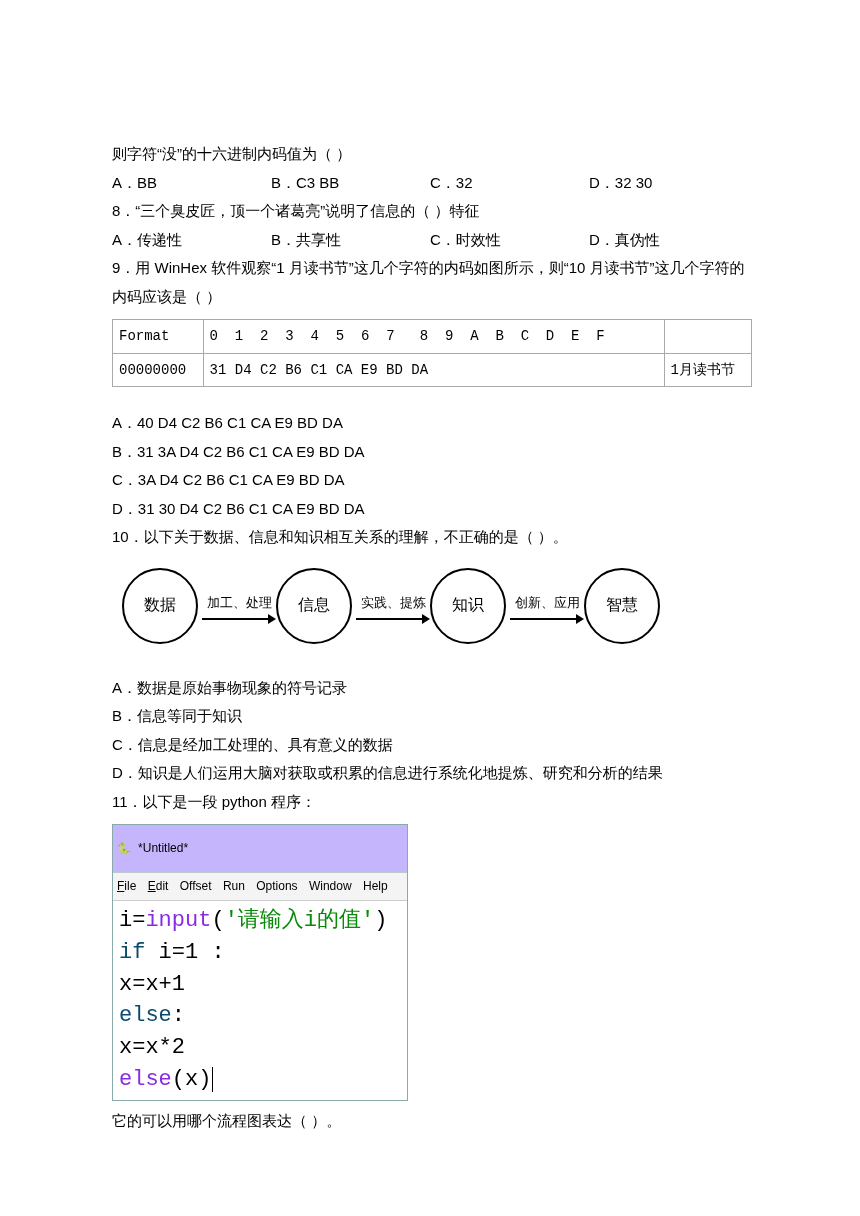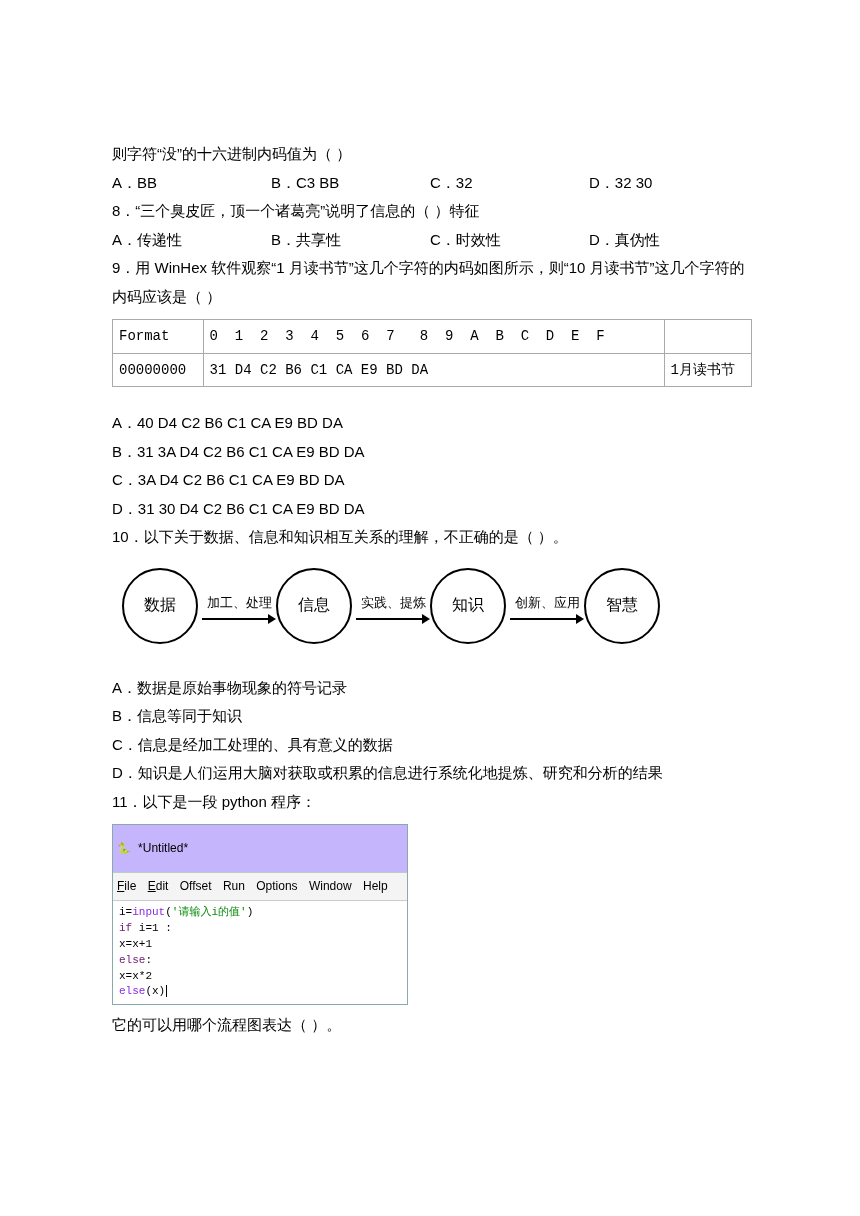--- a/index.html
+++ b/index.html
@@ -14,24 +14,24 @@
 .arrow{display:flex;flex-direction:column;align-items:flex-end;margin:0 4px}
 .arrow .lbl{font-size:13px;margin-bottom:2px}
 .arrow .line{position:relative;width:70px;height:2px;background:#000}
 .arrow .line:after{content:"";position:absolute;right:-4px;top:-4px;border-left:8px solid #000;border-top:5px solid transparent;border-bottom:5px solid transparent}
 .ide{width:294px;border:1px solid #8aa;margin:8px 0 6px 0}
 .ide .titlebar{background:#c4b5fd;font-size:12px;padding:12px 4px;border-bottom:1px solid #bcc}
 .ide .titlebar .icon{font-size:11px;margin-right:4px}
 .ide .menubar{background:#f4f4f4;font-size:12px;padding:2px 4px;border-bottom:1px solid #ccc}
 .ide .menubar span{margin-right:8px}
 .ide .menubar span u{text-decoration:underline}
-.ide .code{padding:4px 6px;font-family:Consolas,"Courier New",monospace;font-size:11px;color:#000;line-height:1.45;background:#fff}
+.ide .code{padding:4px 6px;font-family:Consolas,"Courier New",monospace;font-size:22px;color:#000;line-height:1.45;background:#fff}
 .code .fn{color:#8a2be2}
 .code .str{color:#0a8a0a}
-.code .kw{color:#701a75}
+.code .kw{color:#0c4a6e}
 .cursor{border-left:1px solid #000;margin-left:1px}
 </style>
 </head>
 <body>
 
 <div class="page">
 
   <div>则字符“没”的十六进制内码值为（    ）</div>
   <div class="opts">
     <span>A．BB</span>

